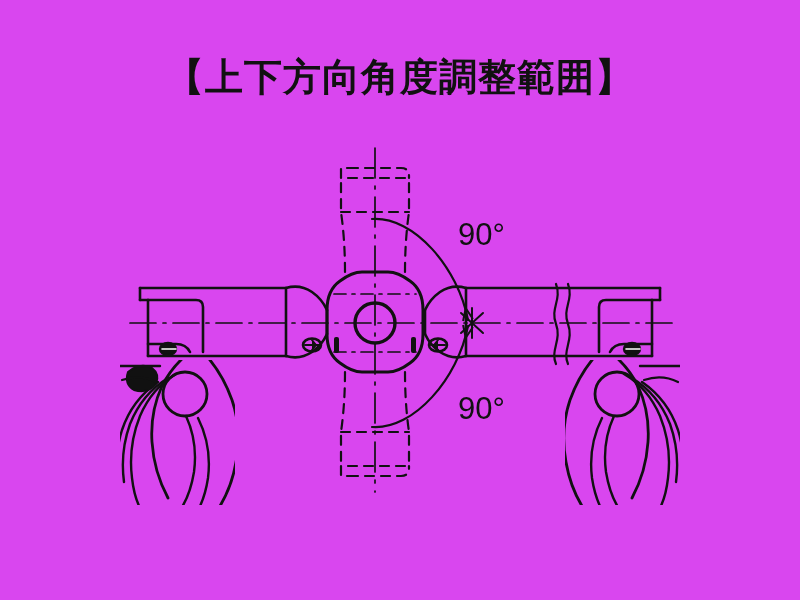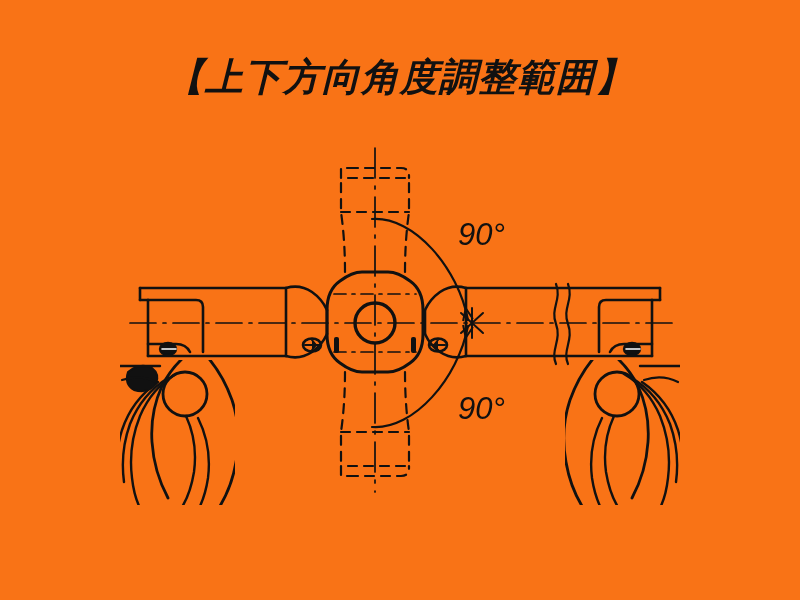--- a/index.html
+++ b/index.html
@@ -10,22 +10,21 @@
   body {
     width: 800px;
     height: 600px;
     overflow: hidden;
     font-family: "Liberation Sans", sans-serif;
   }
   #page {
     position: relative;
     width: 800px;
     height: 600px;
-    background: #f97316;
-    font-style: italic;
+    background: #d946ef;
   }
   #title {
     position: absolute;
     left: 0;
     top: 52px;
     width: 800px;
     text-align: center;
     font-family: "DejaVu Sans", sans-serif;
     font-weight: bold;
     font-size: 38px;

